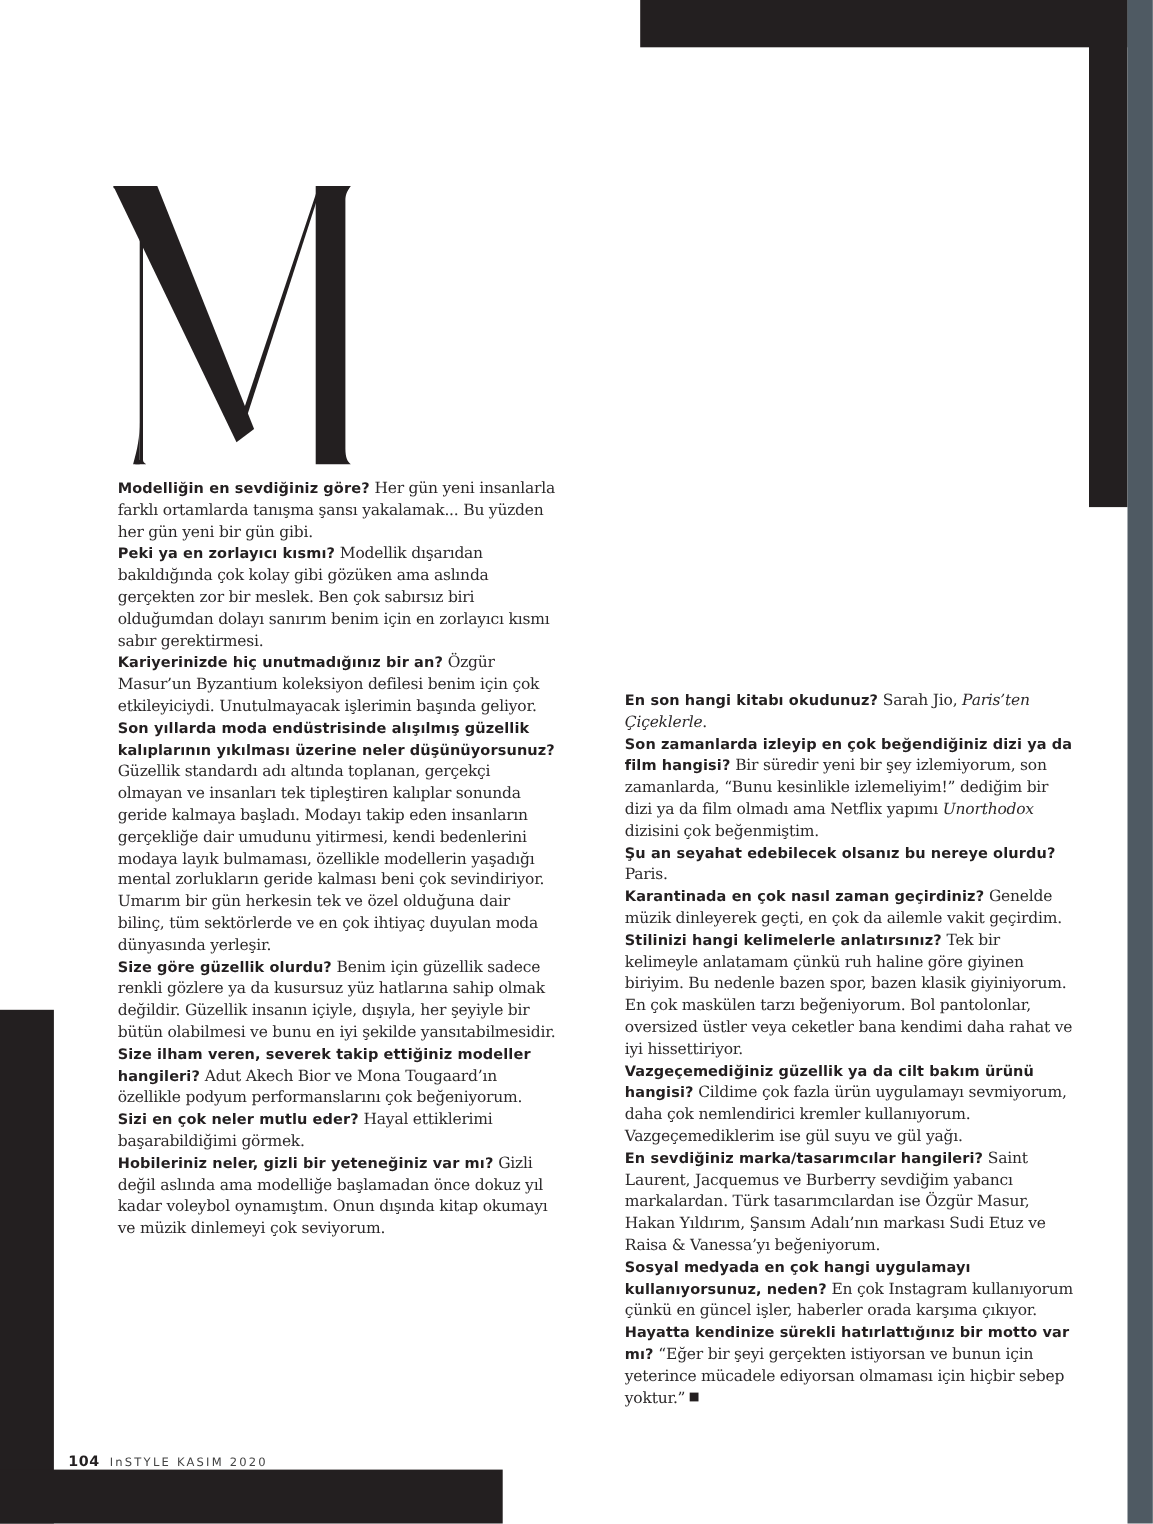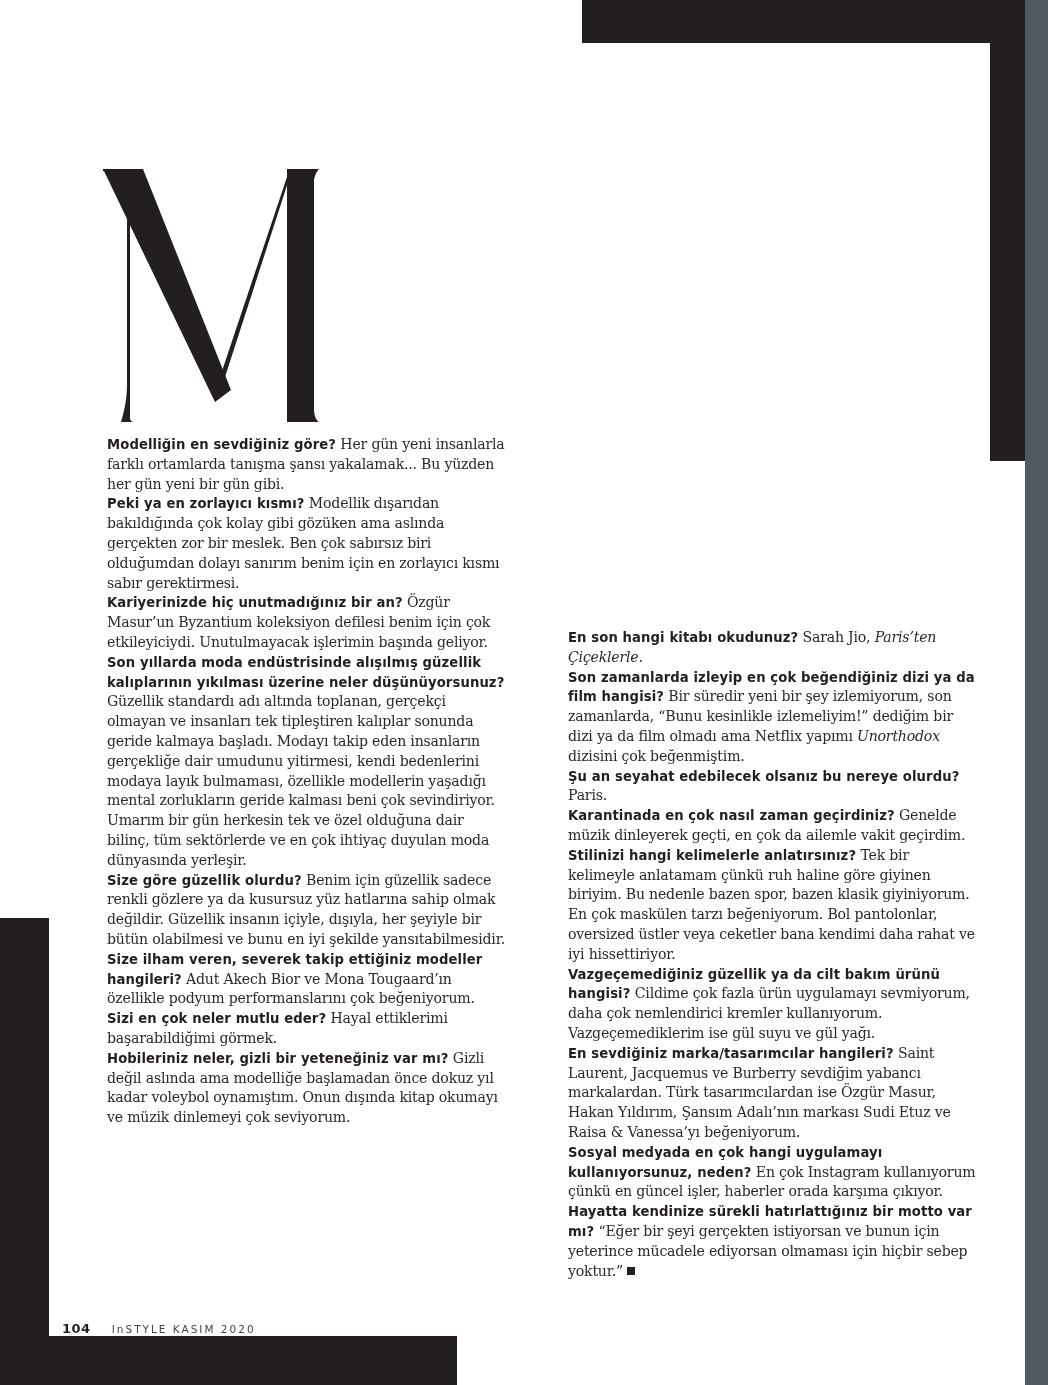--- a/index.html
+++ b/index.html
@@ -14,21 +14,21 @@
   .col { position:absolute; width:400px; font-family:"DejaVu Serif", "Liberation Serif", serif;
          font-size:14.1px; line-height:19.8px; color:#2b2829; letter-spacing:-0.2px; }
   #col-left { left:107px; top:435px; width:400px; }
   #col-right { left:528px; top:628px; width:410px;margin-left:40px; }
   .qa { margin:0; }
   .q { font-family:"DejaVu Sans", "Liberation Sans", sans-serif; font-weight:bold; font-size:13.2px; color:#231f20; letter-spacing:0.1px; }
   .a { }
   .it { font-style:italic; }
   #footer { position:absolute; left:62px; top:1318px; font-family:"DejaVu Sans", "Liberation Sans", sans-serif; color:#231f20; white-space:nowrap; }
   #footer .pg { font-size:13px; font-weight:bold; letter-spacing:0.5px;margin-top:20px; }
-  #footer .mag { font-size:10.5px; letter-spacing:2px; margin-left:16px; color:#444; }
+  #footer .mag { font-size:10.5px; letter-spacing:2px; margin-left:4px; color:#444; }
   .end-mark { display:inline-block; width:8px; height:8px; background:#231f20; margin-left:4px; vertical-align:1px; }
 </style>
 </head>
 <body>
 
 <div class="bar" id="bar-top"></div>
 <div class="bar" id="bar-right"></div>
 <div class="bar" id="bar-left"></div>
 <div class="bar" id="bar-bottom"></div>
 <div id="edge-strip"></div>

